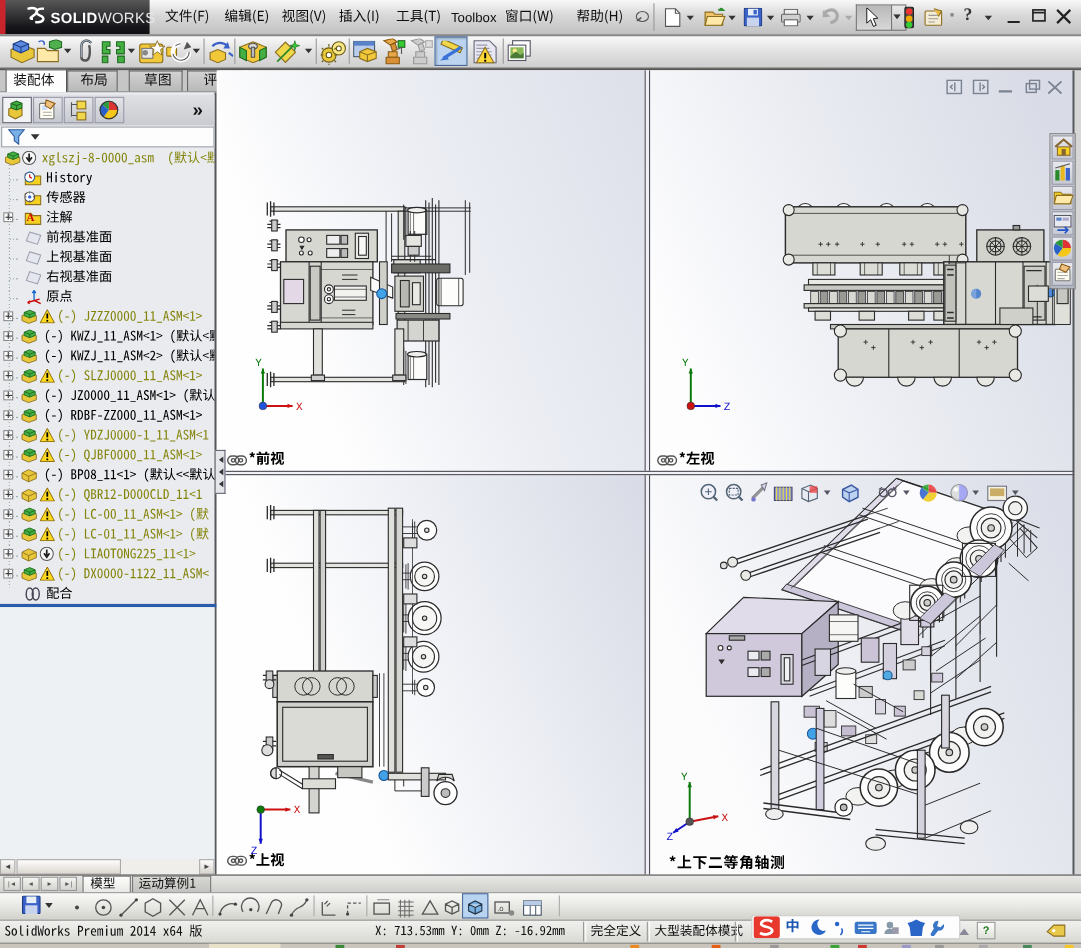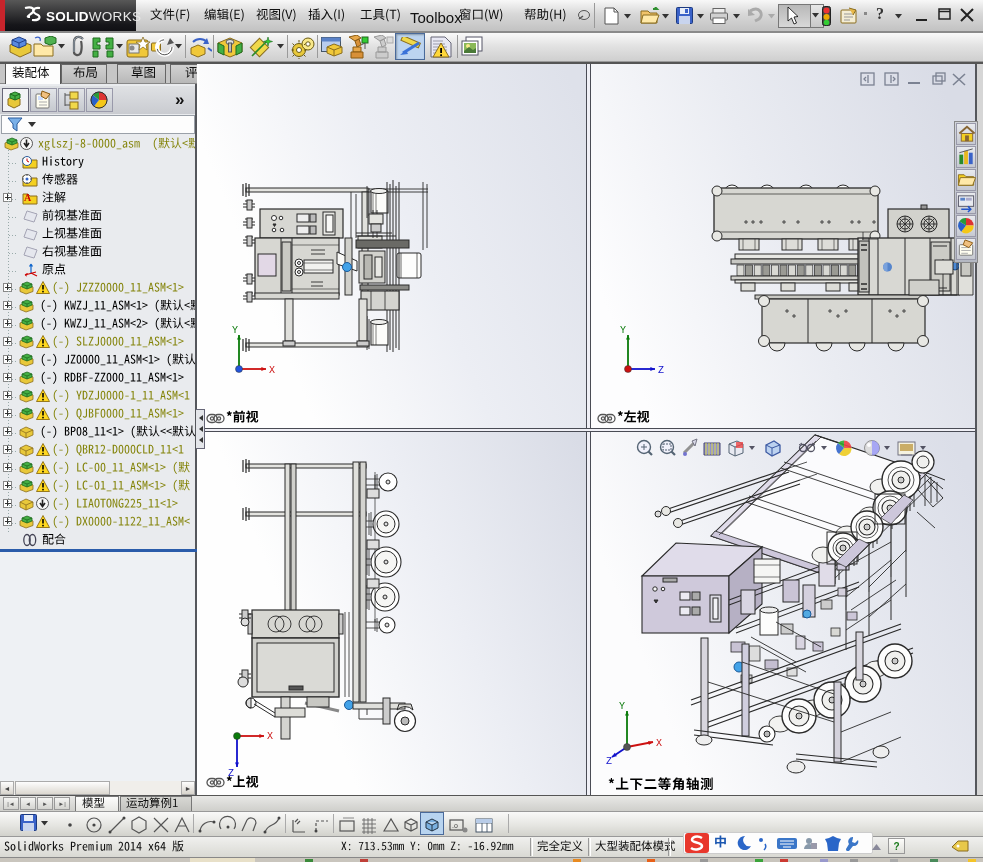--- a/index.html
+++ b/index.html
@@ -26,21 +26,21 @@
   </svg>
 <svg style="position:absolute;left:308px;top:8px;overflow:hidden" width="39" height="17" viewBox="0 0 39 17">
     <path d="M9.2 8V8.8H10.6V10.5H8.7V4.3H11.9V3.4H8.7V1.9C9.6 1.7 10.5 1.6 11.2 1.3L10.8 0.6C9.4 1 7 1.3 5 1.4C5.1 1.6 5.2 1.9 5.3 2.1C6.1 2.1 6.9 2 7.8 2V3.4H4.6V4.3H7.8V10.5H5.8V8.8H7.3V8H5.8V6.4C6.3 6.3 6.8 6.1 7.3 5.9L6.8 5.2C6.4 5.4 5.6 5.7 4.9 5.9V12H5.8V11.4H10.6V12H11.5V5.6H9.1V6.4H10.6V8ZM2 0.5V3H0.7V3.9H2V6.7L0.5 7.2L0.7 8.1L2 7.7V10.9C2 11.1 2 11.1 1.8 11.1C1.7 11.1 1.3 11.1 0.9 11.1C1 11.3 1.1 11.7 1.2 11.9C1.8 11.9 2.2 11.9 2.5 11.8C2.8 11.6 2.9 11.4 2.9 10.9V7.4L4.3 7L4.2 6.1L2.9 6.5V3.9H4.1V3H2.9V0.5Z M16.2 1.6C17 2.1 17.6 2.8 18.2 3.6C17.4 7.2 15.8 9.7 13 11.2C13.3 11.3 13.7 11.7 13.9 11.9C16.4 10.4 18 8.1 19 4.9C20.3 7.4 21.2 10.3 24.1 11.9C24.1 11.6 24.4 11.1 24.6 10.8C20.4 8.3 20.8 3.6 16.8 0.8Z M28 13.4 28.7 13.1C27.6 11.4 27.1 9.2 27.1 7.1C27.1 5 27.6 2.9 28.7 1.1L28 0.8C26.8 2.7 26.1 4.7 26.1 7.1C26.1 9.6 26.8 11.6 28 13.4Z M30.5 11H31.6V1.8H30.5Z M34.1 13.4C35.3 11.6 36 9.6 36 7.1C36 4.7 35.3 2.7 34.1 0.8L33.4 1.1C34.5 2.9 35 5 35 7.1C35 9.2 34.5 11.4 33.4 13.1Z" fill="#111"></path>
   </svg>
 <svg style="position:absolute;left:360px;top:8px;overflow:hidden" width="42" height="17" viewBox="0 0 42 17">
     <path d="M0.7 10.1V11H11.9V10.1H6.7V2.9H11.2V1.9H1.3V2.9H5.7V10.1Z M20.1 9.9C21.5 10.6 22.9 11.4 23.8 12L24.5 11.3C23.6 10.7 22.1 9.9 20.7 9.3ZM16.6 9.3C15.8 10 14.3 10.8 13 11.3C13.2 11.5 13.5 11.8 13.7 12C14.9 11.5 16.5 10.7 17.5 9.9ZM15.2 1.1V8.4H13.2V9.2H24.4V8.4H22.5V1.1ZM16.1 8.4V7.2H21.6V8.4ZM16.1 3.7H21.6V4.7H16.1ZM16.1 2.9V1.9H21.6V2.9ZM16.1 5.4H21.6V6.5H16.1Z M28 13.4 28.7 13.1C27.6 11.4 27.1 9.2 27.1 7.1C27.1 5 27.6 2.9 28.7 1.1L28 0.8C26.8 2.7 26.1 4.7 26.1 7.1C26.1 9.6 26.8 11.6 28 13.4Z M32.4 11H33.6V2.8H36.3V1.8H29.6V2.8H32.4Z M38 13.4C39.1 11.6 39.8 9.6 39.8 7.1C39.8 4.7 39.1 2.7 38 0.8L37.2 1.1C38.3 2.9 38.9 5 38.9 7.1C38.9 9.2 38.3 11.4 37.2 13.1Z" fill="#111"></path>
   </svg>
 <svg style="position:absolute;left:524px;top:8px;overflow:hidden" width="44" height="17" viewBox="0 0 44 17">
     <path d="M3.4 0.5V1.5H0.8V2.2H3.4V3.2H1.1V3.9H3.4V4.2C3.4 4.4 3.4 4.6 3.3 4.9H0.6V5.6H3C2.6 6.2 1.9 6.8 0.9 7.1C1.1 7.3 1.4 7.6 1.5 7.8C2.9 7.2 3.6 6.4 4 5.6H6.8V4.9H4.3C4.4 4.6 4.4 4.4 4.4 4.2V3.9H6.4V3.2H4.4V2.2H6.7V1.5H4.4V0.5ZM7.3 1V7.2H8.2V1.8H10.3C10 2.4 9.6 3 9.2 3.5C10.3 4.2 10.7 4.7 10.7 5.2C10.7 5.4 10.6 5.6 10.4 5.7C10.2 5.8 10 5.8 9.9 5.8C9.5 5.8 9 5.8 8.5 5.8C8.7 6 8.8 6.3 8.8 6.6C9.3 6.6 9.8 6.6 10.2 6.6C10.5 6.5 10.8 6.5 11 6.4C11.4 6.1 11.6 5.8 11.6 5.2C11.6 4.7 11.2 4.1 10.2 3.4C10.7 2.8 11.2 2 11.7 1.4L11.1 1L10.9 1ZM1.9 7.7V11.3H2.8V8.6H5.7V12H6.7V8.6H9.9V10.3C9.9 10.4 9.8 10.5 9.6 10.5C9.4 10.5 8.7 10.5 7.9 10.5C8 10.7 8.1 11.1 8.2 11.3C9.2 11.3 9.9 11.3 10.3 11.2C10.7 11 10.8 10.8 10.8 10.3V7.7H6.7V6.7H5.7V7.7Z M20.4 0.5C20.4 1.5 20.4 2.4 20.4 3.3H18.3V4.2H20.4C20.2 7.2 19.5 9.8 17.1 11.3C17.4 11.5 17.7 11.8 17.8 12C20.4 10.3 21.1 7.5 21.2 4.2H23.2C23.1 8.8 23 10.5 22.6 10.9C22.5 11 22.4 11.1 22.2 11.1C21.9 11.1 21.2 11 20.5 11C20.7 11.2 20.8 11.6 20.8 11.9C21.5 11.9 22.2 11.9 22.6 11.9C23 11.9 23.2 11.8 23.5 11.4C23.9 10.9 24 9.1 24.1 3.8C24.1 3.7 24.1 3.3 24.1 3.3H21.3C21.3 2.4 21.3 1.5 21.3 0.5ZM12.9 9.8 13.1 10.8C14.6 10.4 16.7 9.9 18.7 9.5L18.6 8.6L17.9 8.8V1.1H13.8V9.6ZM14.7 9.5V7.3H17V9ZM14.7 4.6H17V6.5H14.7ZM14.7 3.8V2H17V3.8Z M28 13.4 28.7 13.1C27.6 11.4 27.1 9.2 27.1 7.1C27.1 5 27.6 2.9 28.7 1.1L28 0.8C26.8 2.7 26.1 4.7 26.1 7.1C26.1 9.6 26.8 11.6 28 13.4Z M30.5 11H31.6V6.7H35.9V11H37.1V1.8H35.9V5.7H31.6V1.8H30.5Z M39.6 13.4C40.7 11.6 41.4 9.6 41.4 7.1C41.4 4.7 40.7 2.7 39.6 0.8L38.9 1.1C39.9 2.9 40.5 5 40.5 7.1C40.5 9.2 39.9 11.4 38.9 13.1Z" fill="#111"></path>
   </svg>
-<div class="ab" style="left:410px;top:9px;font-size:15px;color:#111">Toolbox</div>
+<div class="ab" style="left:410px;top:9px;font-size:12px;color:#111">Toolbox</div>
 <svg style="position:absolute;left:459px;top:8px;overflow:hidden" width="46" height="17" viewBox="0 0 46 17">
     <path d="M4.6 2.6C3.7 3.4 2.3 4 1.1 4.3L1.6 5C2.9 4.6 4.3 3.9 5.3 3ZM7.2 3.1C8.5 3.7 10.1 4.5 10.9 5.1L11.5 4.5C10.7 3.9 9 3.1 7.8 2.6ZM5.4 3.8C5.2 4.2 4.9 4.7 4.6 5.1H2.1V12H3V11.5H9.6V11.9H10.6V5.1H5.6C5.9 4.8 6.1 4.4 6.4 4ZM3 10.8V5.8H9.6V10.8ZM4.6 8.3C5.1 8.5 5.6 8.7 6.1 9C5.3 9.4 4.4 9.8 3.5 10C3.6 10.1 3.8 10.4 3.9 10.6C4.9 10.3 6 9.9 6.8 9.3C7.5 9.7 8.1 10.1 8.4 10.4L8.9 9.8C8.6 9.5 8 9.2 7.4 8.9C8 8.4 8.5 7.8 8.8 7L8.3 6.8L8.2 6.8H5.3C5.5 6.6 5.6 6.4 5.7 6.2L4.9 6.1C4.7 6.7 4.2 7.4 3.4 7.9C3.6 8 3.9 8.2 4 8.4C4.4 8.1 4.7 7.8 4.9 7.4H7.8C7.5 7.8 7.2 8.2 6.8 8.6C6.2 8.3 5.6 8 5 7.8ZM5.3 0.7C5.5 0.9 5.6 1.3 5.8 1.6H1V3.5H1.9V2.3H10.6V3.5H11.5V1.6H6.9C6.7 1.2 6.5 0.8 6.3 0.4Z M14.1 1.8V11.7H15.1V10.6H22.5V11.6H23.5V1.8ZM15.1 9.7V2.8H22.5V9.7Z M28 13.4 28.7 13.1C27.6 11.4 27.1 9.2 27.1 7.1C27.1 5 27.6 2.9 28.7 1.1L28 0.8C26.8 2.7 26.1 4.7 26.1 7.1C26.1 9.6 26.8 11.6 28 13.4Z M31.5 11H32.9L34.2 5.5C34.4 4.8 34.6 4.1 34.7 3.4H34.7C34.9 4.1 35 4.8 35.2 5.5L36.6 11H38L39.9 1.8H38.8L37.8 6.8C37.6 7.8 37.4 8.8 37.3 9.8H37.2C37 8.8 36.8 7.8 36.6 6.8L35.3 1.8H34.2L33 6.8C32.7 7.8 32.5 8.8 32.3 9.8H32.2C32.1 8.8 31.9 7.8 31.7 6.8L30.7 1.8H29.6Z M41.4 13.4C42.6 11.6 43.3 9.6 43.3 7.1C43.3 4.7 42.6 2.7 41.4 0.8L40.7 1.1C41.8 2.9 42.3 5 42.3 7.1C42.3 9.2 41.8 11.4 40.7 13.1Z" fill="#111"></path>
   </svg>
 <svg class="ab" style="left:576px;top:8px" width="17" height="16" viewBox="0 0 17 16">
     <g stroke="#555" fill="#d8d8d8">
       <ellipse cx="8" cy="7" rx="5.5" ry="4.5"></ellipse>
       <path d="M3 11 L7 8" stroke-width="1.5"></path>
     </g>
   </svg>
 <div class="ab" style="left:594px;top:3px;width:1px;height:25px;background:#999"></div>

